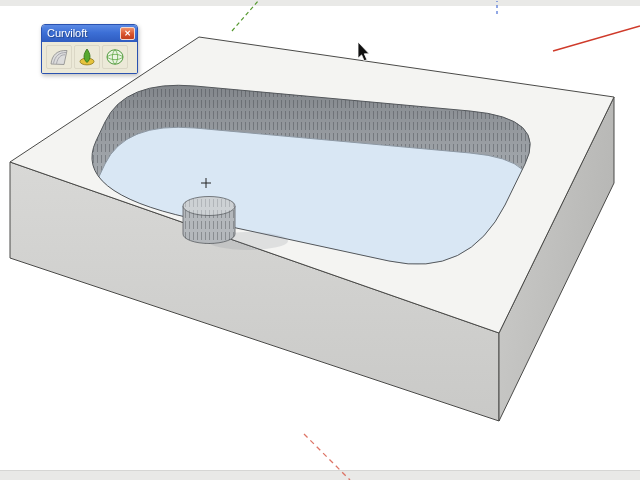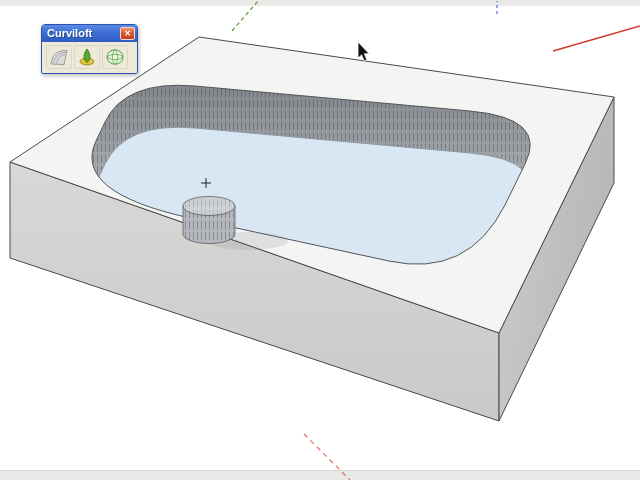--- a/index.html
+++ b/index.html
@@ -18,21 +18,21 @@
     border:1px solid #2a52b0;border-radius:4px 4px 2px 2px;
     box-shadow:1px 2px 4px rgba(0,0,0,0.25);
     background:#ece9d8;overflow:hidden;
   }
   .titlebar{
     height:17px;display:flex;align-items:center;
     background:linear-gradient(180deg,#5b8ae4 0%,#3c6fd6 45%,#2f5cc0 100%);
     padding:0 2px 0 5px;
   }
   .titlebar .title{
-    flex:1;color:#ffffff;font-size:11px;font-weight:bold;
+    flex:1;color:#ffffff;font-size:11px;font-weight:normal;
     text-shadow:1px 1px 1px rgba(0,0,0,0.35);line-height:17px;
     white-space:nowrap;overflow:hidden;
   }
   .close-btn{
     width:15px;height:13px;padding:0;margin:0;
     border:1px solid #f3d9cf;border-radius:2px;
     background:linear-gradient(180deg,#f0916a 0%,#d9532c 55%,#c23f1e 100%);
     color:#ffffff;font-size:8px;font-weight:bold;line-height:11px;
     text-align:center;cursor:pointer;font-family:"Liberation Sans",sans-serif;
   }

